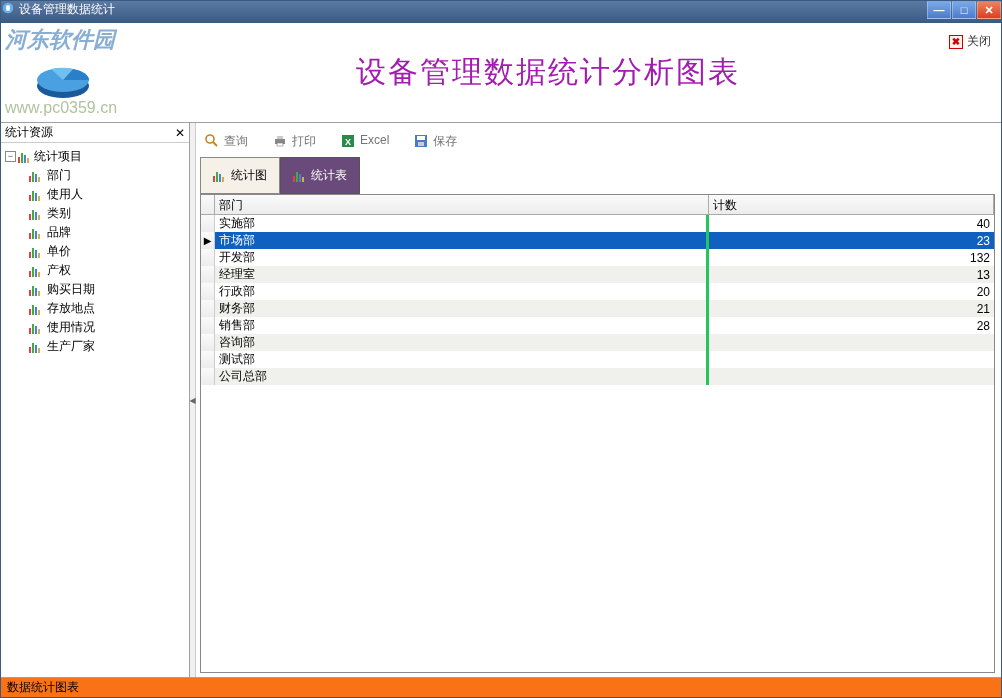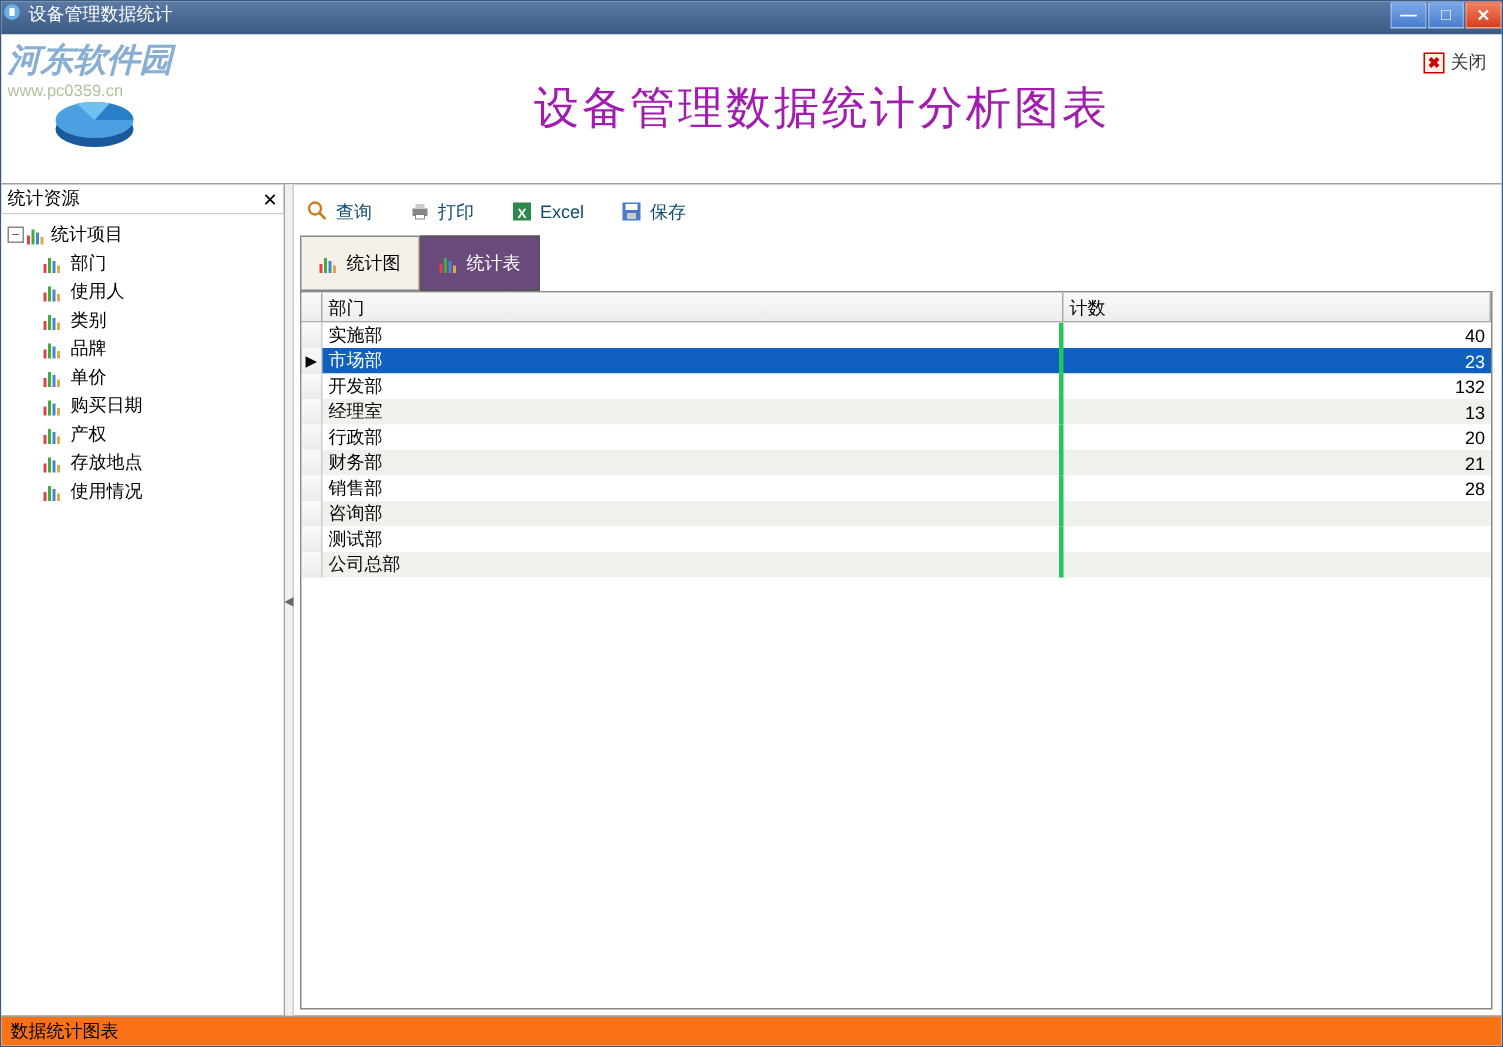--- a/index.html
+++ b/index.html
@@ -10,21 +10,21 @@
 .titlebar .title { flex: 1; font-size: 12px; }
 .win-controls { display: flex; gap: 1px; }
 .win-btn { width: 24px; height: 18px; display: flex; align-items: center; justify-content: center; font-weight: bold; font-size: 11px; cursor: pointer; border: 1px solid rgba(255,255,255,0.3); }
 .win-min { background: linear-gradient(#7aa8e8,#4a7ccc); color:#fff; }
 .win-max { background: linear-gradient(#7aa8e8,#4a7ccc); color:#fff; }
 .win-close { background: linear-gradient(#f08060,#d84020); color:#fff; }
 .content-area { flex: 1; display: flex; flex-direction: column; background: #fff; position: relative; }
 .header-section { height: 100px; border-bottom: 1px solid #a0a0a0; display: flex; align-items: center; position: relative; }
 .watermark { position: absolute; left: 4px; top: 2px; opacity: 0.6; }
 .watermark-text { font-size: 22px; font-weight: bold; font-style: italic; color: #3a7ab8; }
-.watermark-url { font-size: 11px; color: #7a9a5a; }
+.watermark-url { font-size: 16px; color: #7a9a5a; margin-top: 44px; }
 .pie-icon { margin-left: 30px; margin-top: 18px; }
 .page-title { flex: 1; text-align: center; font-size: 30px; color: #a21caf; font-family: SimSun; letter-spacing: 2px; }
 .close-link { position: absolute; right: 10px; top: 10px; display: flex; align-items: center; gap: 4px; color: #333; cursor: pointer; }
 .close-link .x-box { width: 14px; height: 14px; border: 1px solid #c00; color: #c00; display: flex; align-items: center; justify-content: center; font-weight: bold; font-size: 10px; background: #fff0e8; }
 .main-body { flex: 1; display: flex; }
 .sidebar { width: 189px; border-right: 1px solid #a0a0a0; display: flex; flex-direction: column; }
 .sidebar-header { height: 20px; padding: 2px 4px; font-size: 12px; display: flex; align-items: center; border-bottom: 1px solid #ccc; }
 .sidebar-header .sp { flex: 1; }
 .sidebar-header .close-x { cursor: pointer; font-family: Arial; color: #000; }
 .tree { flex: 1; padding: 4px; overflow: auto; background: #fff; }
@@ -33,21 +33,21 @@
 .tree-children { margin-left: 24px; }
 .tree-children li .node { display: flex; align-items: center; gap: 4px; padding: 1px 0; cursor: pointer; }
 .expander { width: 11px; height: 11px; border: 1px solid #888; display: flex; align-items: center; justify-content: center; font-size: 9px; line-height: 1; color: #555; cursor: pointer; }
 .chart-icon-small { width: 14px; height: 12px; display: flex; align-items: flex-end; gap: 1px; }
 .chart-icon-small span { width: 2px; display: block; }
 .b1 { background:#d44; height:6px; } .b2 { background:#4a4; height:10px; } .b3 { background:#48c; height:8px; } .b4 { background:#da4; height:5px; }
 .splitter { width: 6px; background: #f0f0f0; position: relative; display: flex; align-items: center; justify-content: center; cursor: ew-resize; border-right: 1px solid #ccc; }
 .splitter .arrow { font-size: 8px; color: #666; }
 .right-panel { flex: 1; display: flex; flex-direction: column; padding: 4px 6px 4px 4px; }
 .toolbar { height: 28px; display: flex; align-items: center; gap: 24px; padding: 0 4px; }
-.tb-btn { display: flex; align-items: center; gap: 4px; cursor: pointer; color: #0c4a6e; font-size: 12px; }
+.tb-btn { display: flex; gap: 4px; cursor: pointer; color: #737373; font-size: 12px; }
 .tb-icon { width: 16px; height: 16px; display: flex; align-items: center; justify-content: center; }
 .tabs { display: flex; margin-top: 2px; }
 .tab { height: 37px; border: 1px solid #888; padding: 1px 12px; display: flex; align-items: center; gap: 4px; cursor: pointer; font-size: 12px; background: #f5f0e8; }
 .tab.inactive { background: #f5f0e8; }
 .tab.active { background: #6a4a7a; color: #fff; border-color: #555; text-align: right; }
 .grid-container { flex: 1; border: 1px solid #888; background: #fff; margin-top: 0; overflow: hidden; display: flex; flex-direction: column; }
 .grid-header { display: flex; background: linear-gradient(#fafafa,#ececec); border-bottom: 1px solid #aaa; height: 20px; }
 .grid-header .col { border-right: 1px solid #aaa; padding: 2px 4px; font-size: 12px; }
 .col-indicator { width: 14px; flex: none; }
 .col-a { width: 494px; flex: none; }
@@ -176,54 +176,65 @@
                     </div>
                   </li>
                   <li>
                     <div class="node">
                       <span class="chart-icon-small">
                         <span class="b1"></span>
                         <span class="b2"></span>
                         <span class="b3"></span>
                         <span class="b4"></span>
                       </span>
+                      <span>产权</span>
+                    </div>
+                  </li>
+                  <li>
+                    <div class="node">
+                      <span class="chart-icon-small">
+                        <span class="b1"></span>
+                        <span class="b2"></span>
+                        <span class="b3"></span>
+                        <span class="b4"></span>
+                      </span>
                       <span>购买日期</span>
                     </div>
                   </li>
                   <li>
                     <div class="node">
                       <span class="chart-icon-small">
                         <span class="b1"></span>
                         <span class="b2"></span>
                         <span class="b3"></span>
                         <span class="b4"></span>
                       </span>
-                      <span>产权</span>
-                    </div>
-                  </li>
-                  <li>
-                    <div class="node">
-                      <span class="chart-icon-small">
-                        <span class="b1"></span>
-                        <span class="b2"></span>
-                        <span class="b3"></span>
-                        <span class="b4"></span>
-                      </span>
                       <span>存放地点</span>
                     </div>
                   </li>
                   <li>
                     <div class="node">
                       <span class="chart-icon-small">
                         <span class="b1"></span>
                         <span class="b2"></span>
                         <span class="b3"></span>
                         <span class="b4"></span>
                       </span>
                       <span>使用情况</span>
+                    </div>
+                  </li>
+                  <li>
+                    <div class="node">
+                      <span class="chart-icon-small">
+                        <span class="b1"></span>
+                        <span class="b2"></span>
+                        <span class="b3"></span>
+                        <span class="b4"></span>
+                      </span>
+                      <span>生产厂家</span>
                     </div>
                   </li>
                 </ul>
             </li>
           </ul>
         </div>
       </div>
 
       <div class="splitter">
           <span class="arrow">◀</span>

